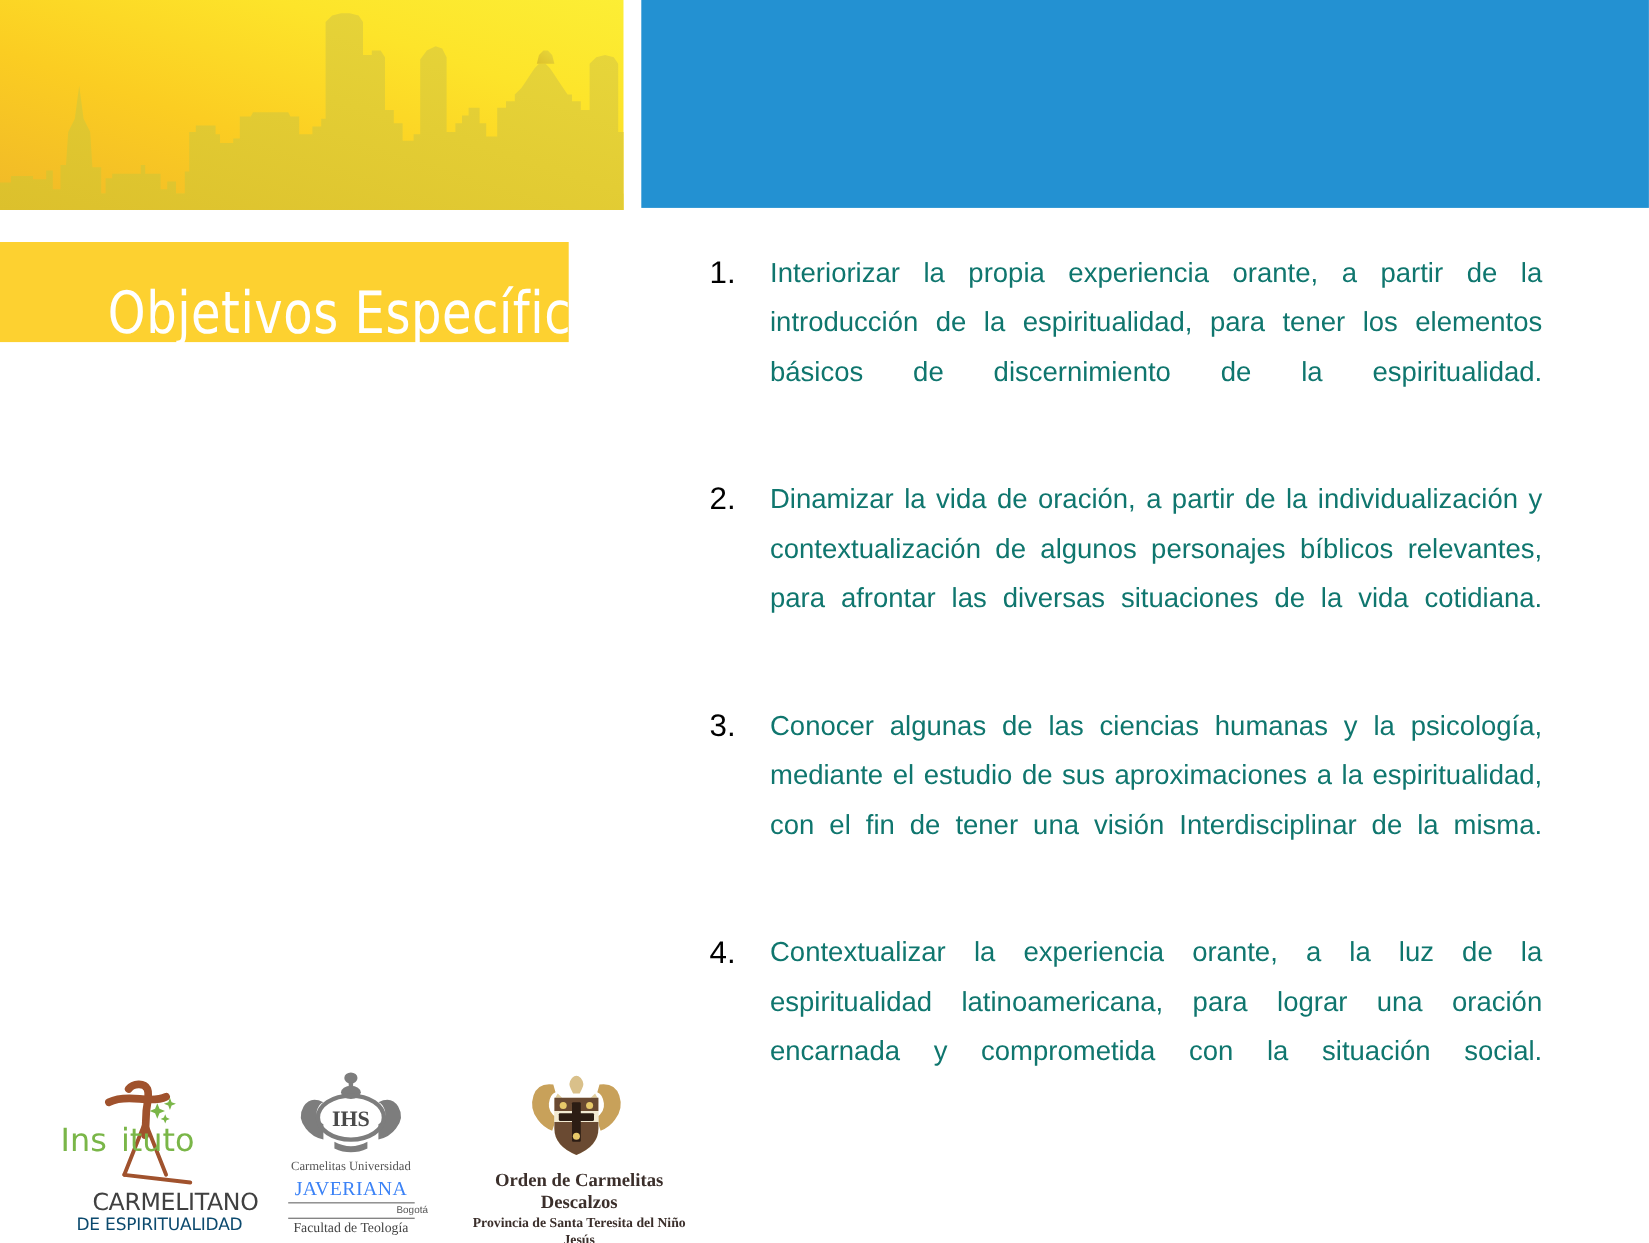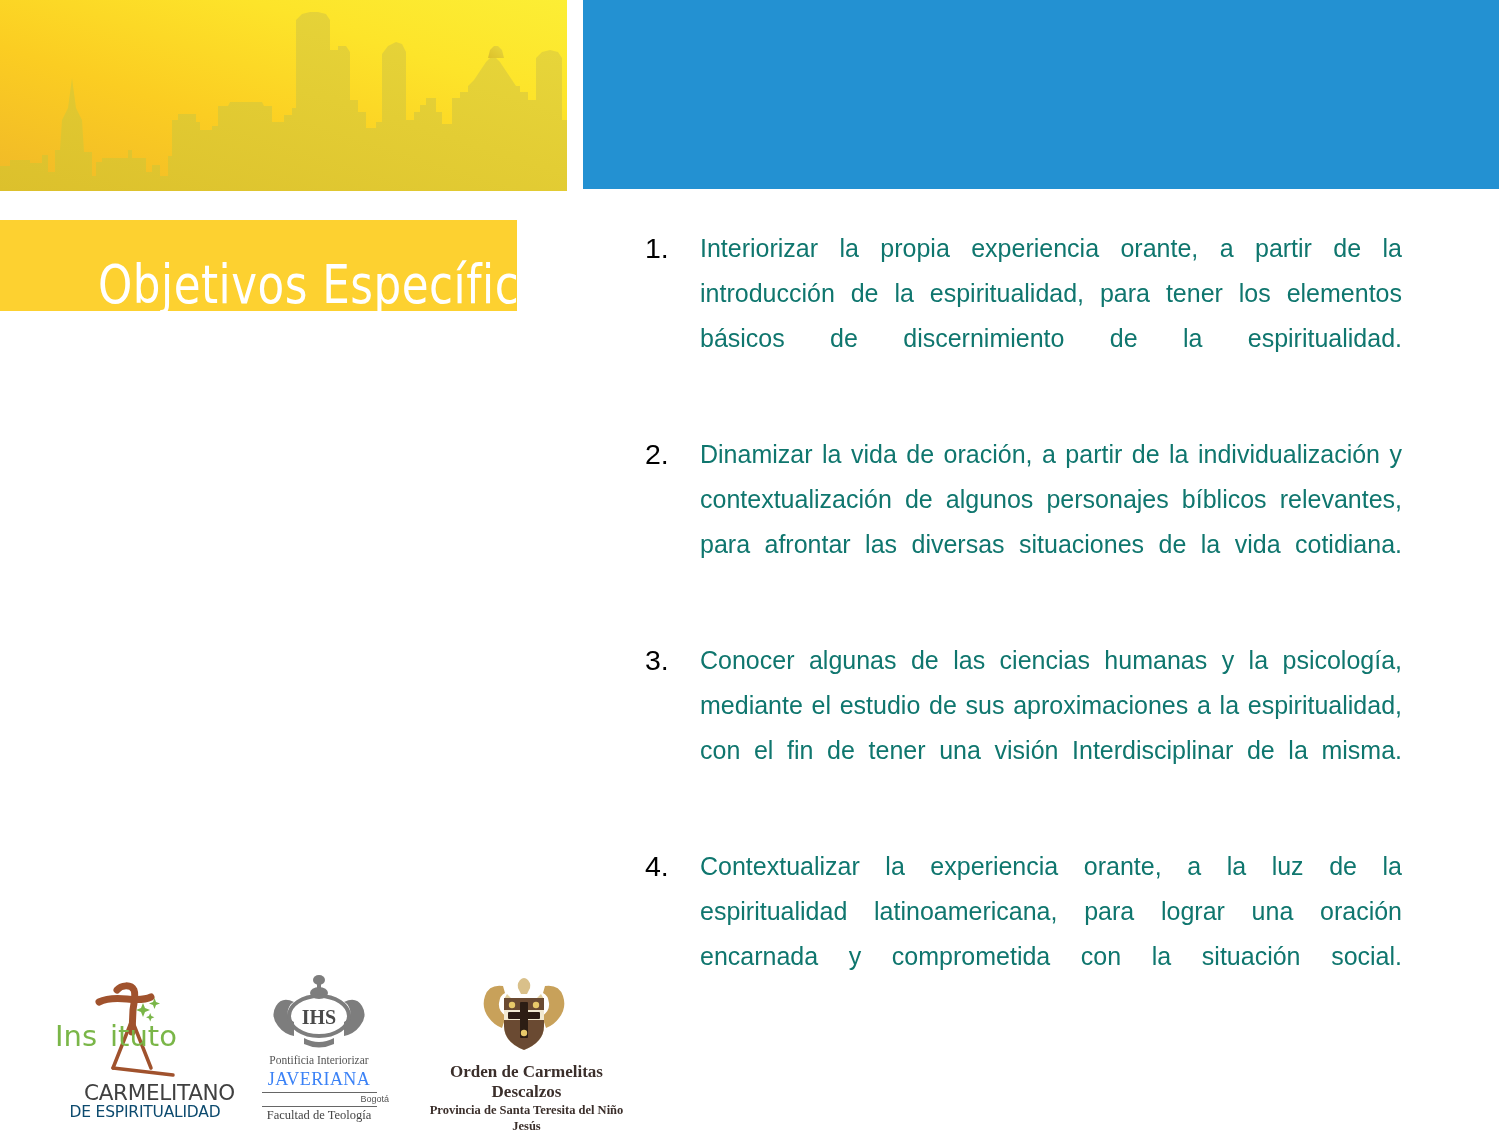--- a/index.html
+++ b/index.html
@@ -311,21 +311,21 @@
         <rect x="68" y="12" width="4" height="6"></rect>
         <ellipse cx="70" cy="21" rx="9" ry="6"></ellipse>
         <path d="M45,30 q-12,-6 -18,4 q-6,10 2,20 q6,8 16,10 l0,-14 q-8,-4 -6,-12 q2,-7 6,-8 z"></path>
         <path d="M95,30 q12,-6 18,4 q6,10 -2,20 q-6,8 -16,10 l0,-14 q8,-4 6,-12 q-2,-7 -6,-8 z"></path>
         <ellipse cx="70" cy="44" rx="30" ry="20" fill="none" stroke="#7d7d7d" stroke-width="4"></ellipse>
         <ellipse cx="70" cy="44" rx="24" ry="14" fill="#ffffff"></ellipse>
         <path d="M55,66 q15,8 30,0 l0,6 q-15,7 -30,0 z"></path>
       </g>
       <text x="70" y="52" text-anchor="middle" font-family="Liberation Serif, serif" font-size="20" font-weight="bold" fill="#4a4a4a">IHS</text>
     </svg>
-    <div class="l2-line1">Pontificia Interiorizar</div>
+    <div class="l2-line1">Carmelitas Universidad</div>
     <div class="l2-line2">JAVERIANA</div>
     <div class="rule"></div>
     <div class="l2-line3">Bogotá</div>
     <div class="rule"></div>
     <div class="l2-line4">Facultad de Teología</div>
   </div>
 
   <div class="logo" id="logo-carmelitas">
     <svg width="215" height="82" viewBox="0 0 215 82">
       <g>

